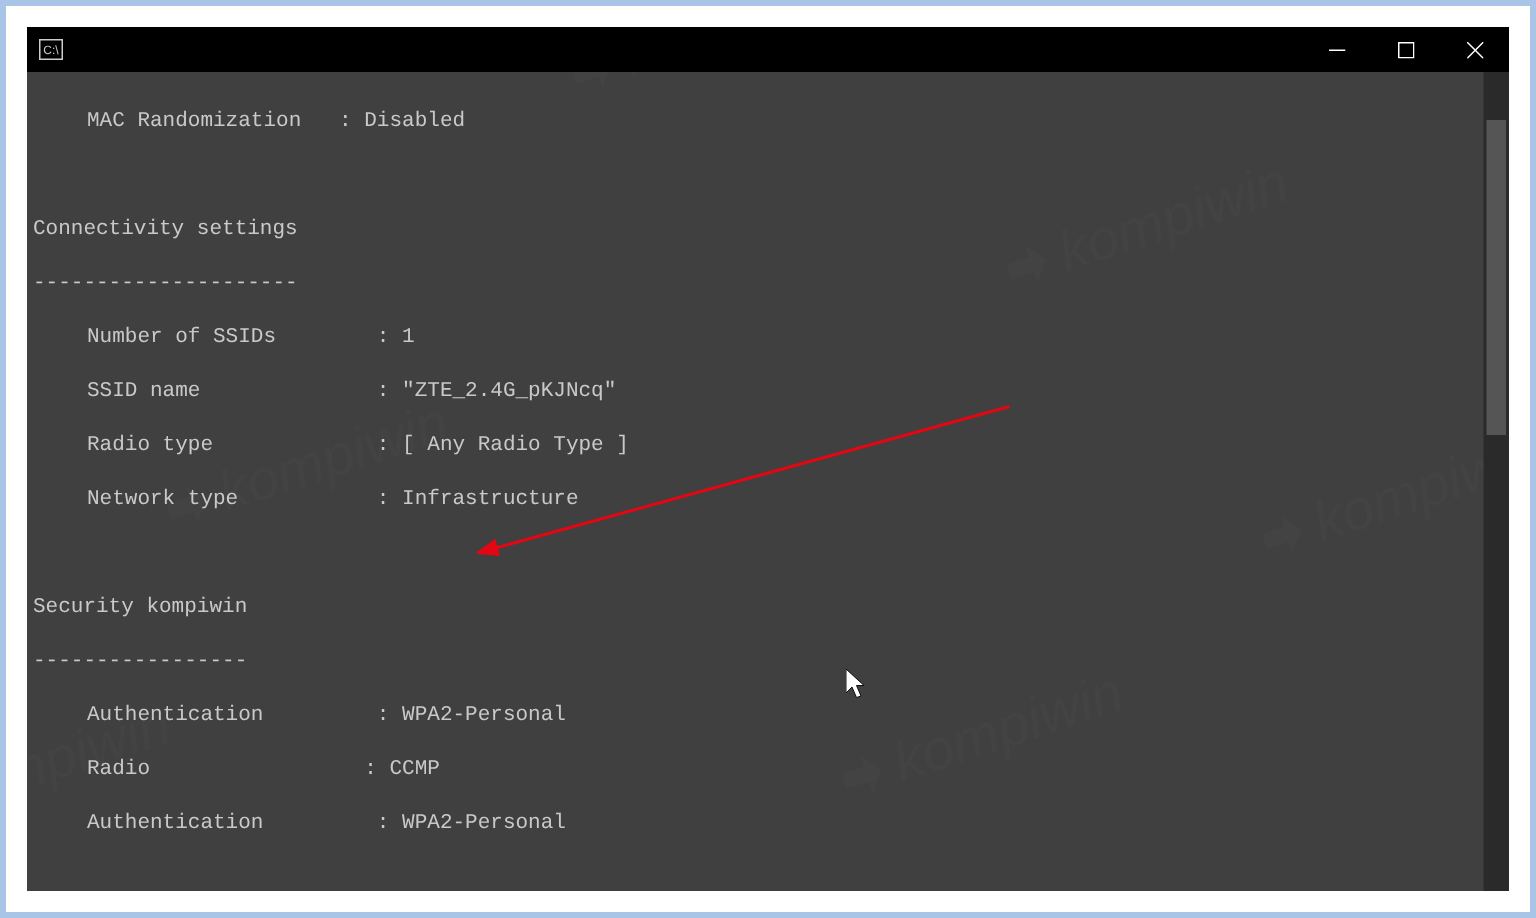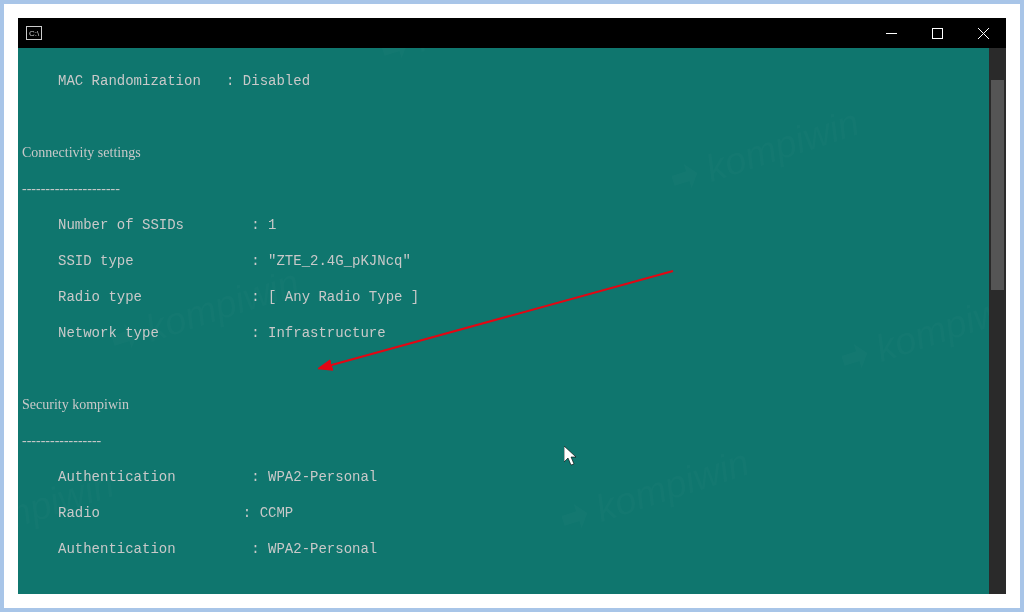--- a/index.html
+++ b/index.html
@@ -64,21 +64,21 @@
       display: flex;
       align-items: center;
       justify-content: center;
       color: #fff;
       font-size: 11px;
       font-family: 'Segoe UI', sans-serif;
     }
     .ctrl svg { width: 11px; height: 11px; }
     .terminal {
       flex: 1;
-      background: #0f766e;
+      background: #404040;
       color: #c9c9c9;
       font-size: 14px;
       line-height: 18px;
       padding: 6px 6px 6px 2px;
       position: relative;
       overflow: hidden;
       white-space: pre;
     }
     .scrollbar {
       position: absolute;
@@ -90,21 +90,21 @@
     }
     .scrollbar-thumb {
       position: absolute;
       top: 32px;
       left: 2px;
       right: 2px;
       height: 210px;
       background: #555;
     }
     .line { padding-left: 2px; }
-    .section-head { padding-left: 2px; font-family: Liberation Serif, serif; }
+    .section-head { padding-left: 2px; }
     .kv { padding-left: 38px; }
     .arrow {
       position: absolute;
       pointer-events: none;
     }
     .cursor-img {
       position: absolute;
       left: 460px;
       top: 380px;
       color: #fff;
@@ -161,21 +161,21 @@
         </div>
       </div>
     </div>
 
     <div class="terminal">
 <div class="kv"><span>MAC Randomization</span>   : <span>Disabled</span></div>
 <div class="line"> </div>
 <div class="section-head">Connectivity settings</div>
 <div class="section-head">---------------------</div>
 <div class="kv"><span>Number of SSIDs</span>        : <span>1</span></div>
-<div class="kv"><span>SSID type</span>              : <span>"ZTE_2.4G_pKJNcq"</span></div>
+<div class="kv"><span>SSID name</span>              : <span>"ZTE_2.4G_pKJNcq"</span></div>
 <div class="kv"><span>Radio type</span>             : <span>[ Any Radio Type ]</span></div>
 <div class="kv"><span>Network type</span>           : <span>Infrastructure</span></div>
 <div class="line"> </div>
 <div class="section-head">Security kompiwin</div>
 <div class="section-head">-----------------</div>
 <div class="kv"><span>Authentication</span>         : <span>WPA2-Personal</span></div>
 <div class="kv"><span>Radio</span>                 : <span>CCMP</span></div>
 <div class="kv"><span>Authentication</span>         : <span>WPA2-Personal</span></div>
 
 

